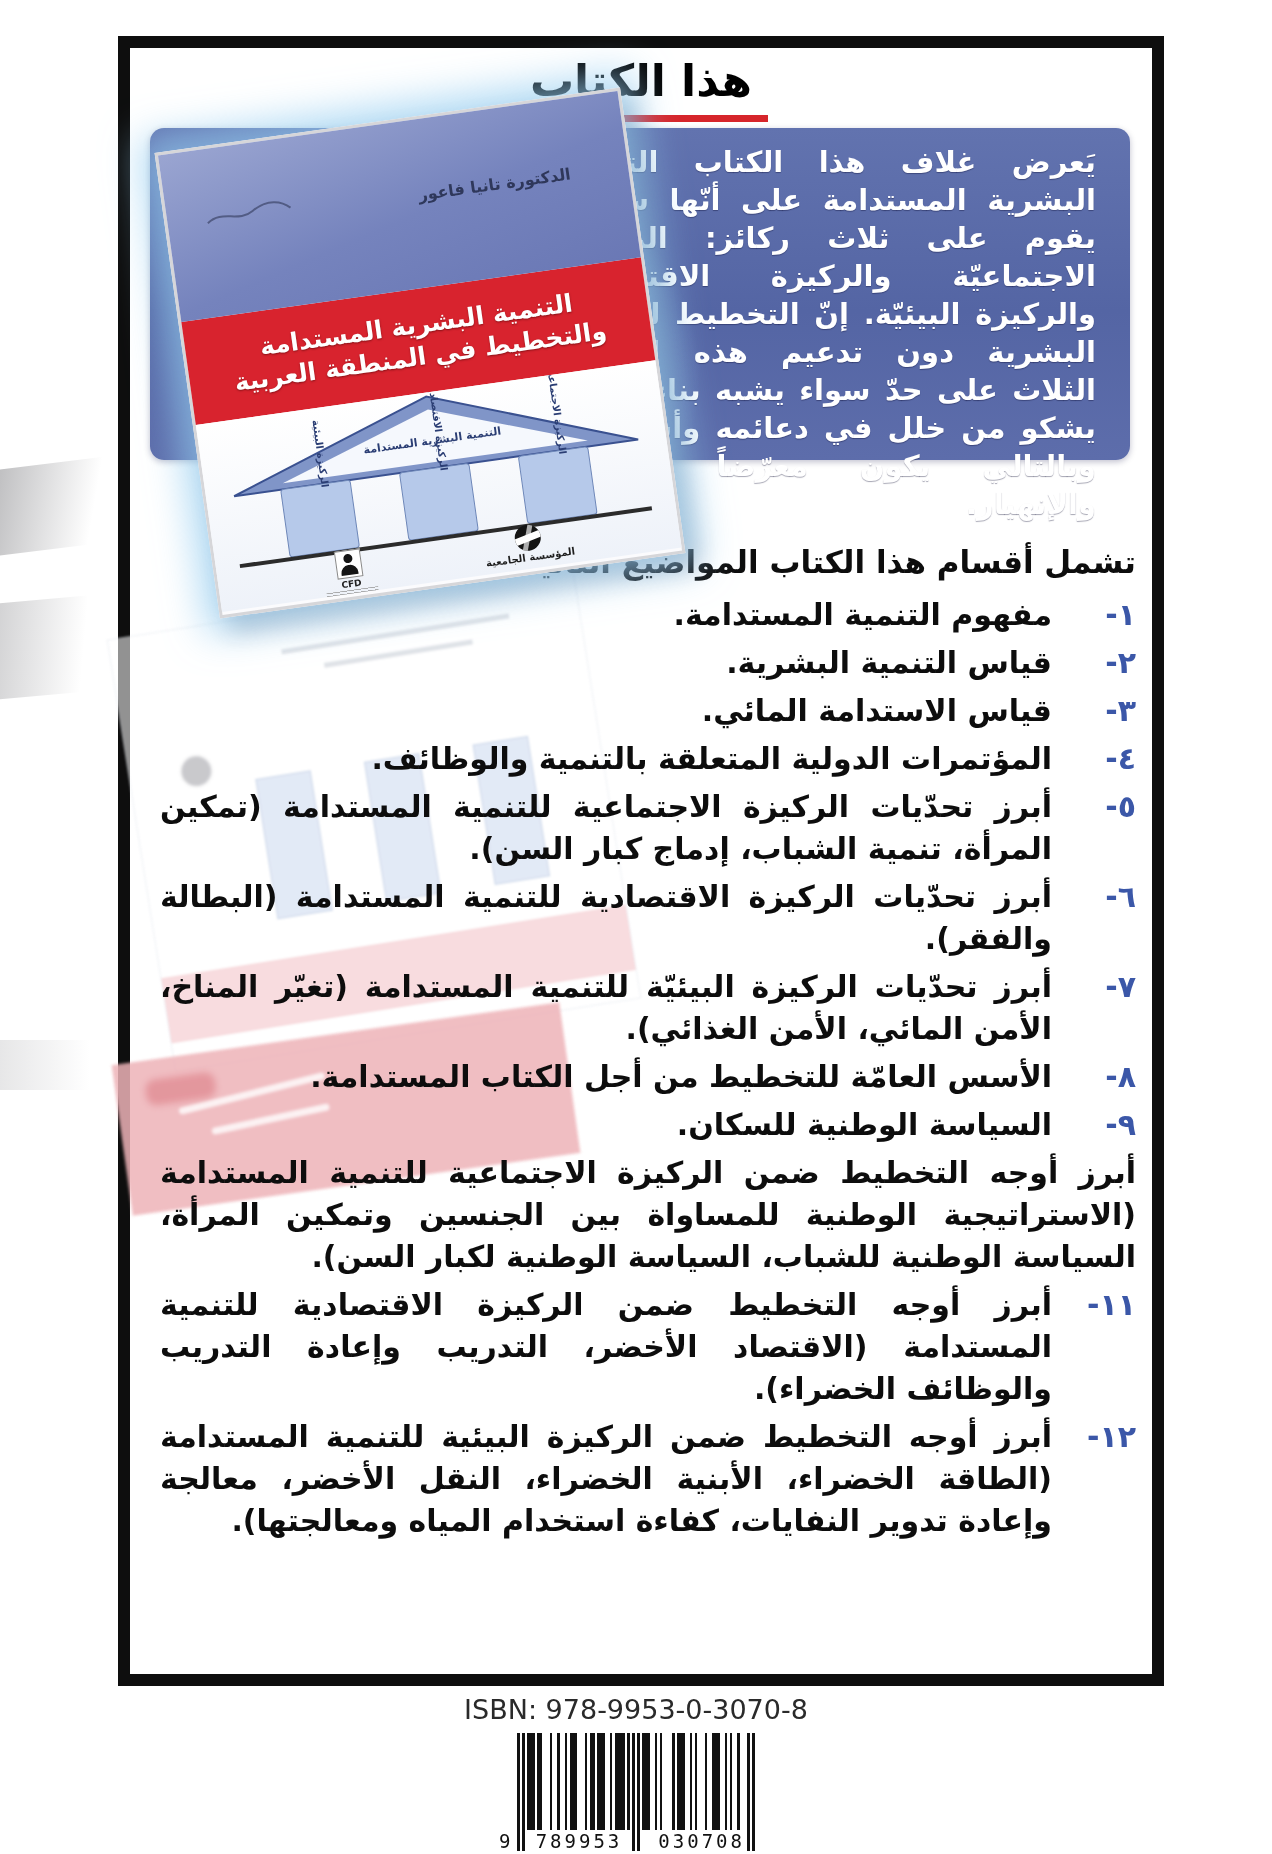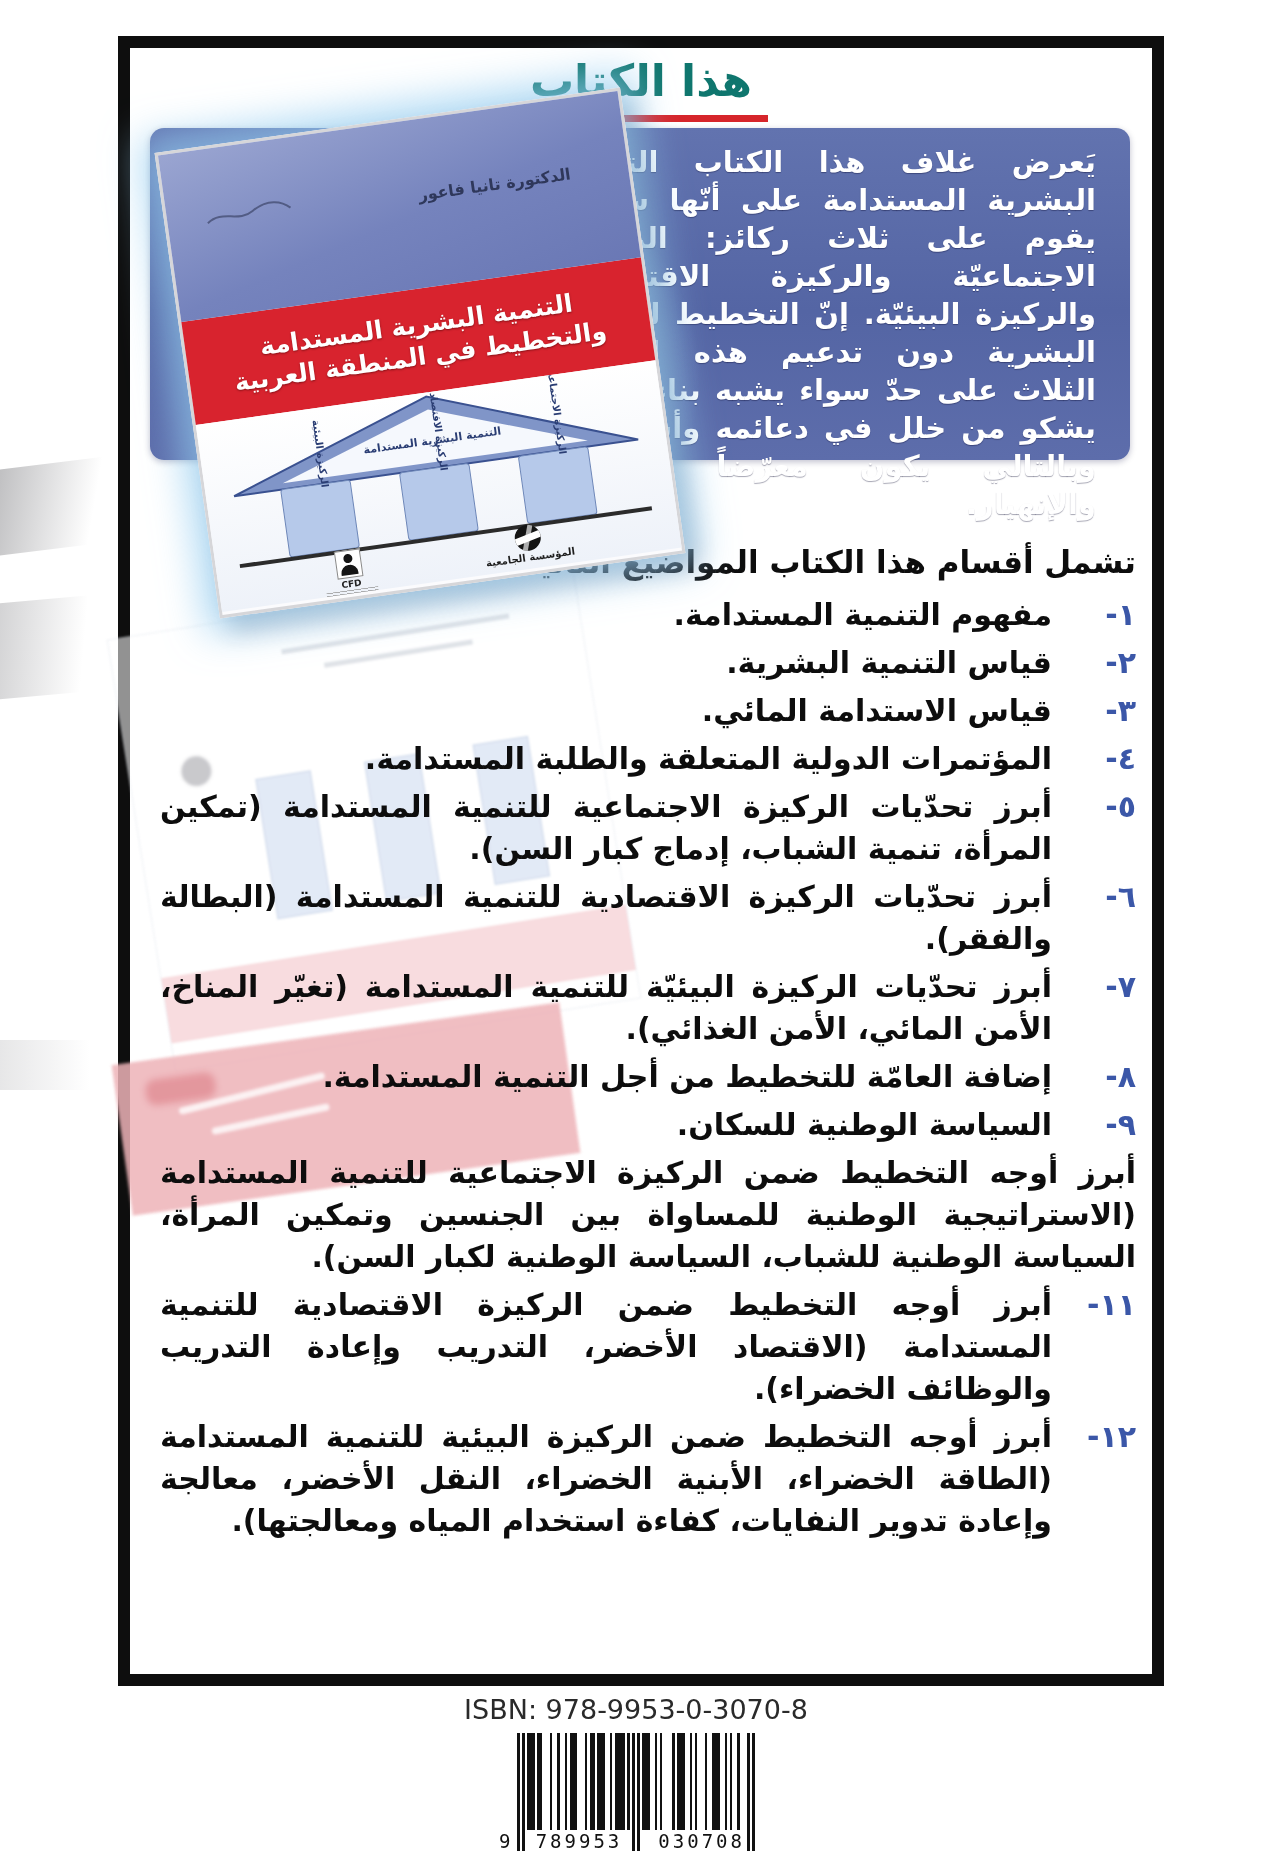--- a/index.html
+++ b/index.html
@@ -22,21 +22,21 @@
   
   .frame{
     position:absolute;left:118px;top:36px;width:1046px;height:1650px;
     box-sizing:border-box;border:12px solid #0e0e0e;background:#fff;
   }
   .frame-inner{position:absolute;inset:0;direction:rtl;}
 
   
   .title-wrap{position:absolute;top:8px;left:0;right:0;text-align:center;z-index:4;}
   .page-title{
-    display:inline-block;color:#0f766e;font-size:44px;font-weight:bold;
+    display:inline-block;color:#000000;font-size:44px;font-weight:bold;
     padding:0 16px 8px;border-bottom:7px solid #d6252b;line-height:1.15;
   }
 
   
   .intro-banner{
     position:absolute;top:80px;left:20px;right:22px;height:332px;z-index:2;
     box-sizing:border-box;border-radius:14px;
     background:linear-gradient(180deg,#6273af 0%,#5465a4 55%,#5d6dab 100%);
     box-shadow:0 2px 6px rgba(0,0,60,.25);
     padding:15px 34px 15px 415px;
@@ -268,37 +268,37 @@
         <div class="topic">
           <span class="num">٢-</span>
           <div class="txt">قياس التنمية البشرية.</div>
         </div>
         <div class="topic">
           <span class="num">٣-</span>
           <div class="txt">قياس الاستدامة المائي.</div>
         </div>
         <div class="topic">
           <span class="num">٤-</span>
-          <div class="txt">المؤتمرات الدولية المتعلقة والطلبة المستدامة.</div>
+          <div class="txt">المؤتمرات الدولية المتعلقة بالتنمية والوظائف.</div>
         </div>
         <div class="topic">
           <span class="num">٥-</span>
           <div class="txt">أبرز تحدّيات الركيزة الاجتماعية للتنمية المستدامة (تمكين المرأة، تنمية الشباب، إدماج كبار السن).</div>
         </div>
         <div class="topic">
           <span class="num">٦-</span>
           <div class="txt">أبرز تحدّيات الركيزة الاقتصادية للتنمية المستدامة (البطالة والفقر).</div>
         </div>
         <div class="topic">
           <span class="num">٧-</span>
           <div class="txt">أبرز تحدّيات الركيزة البيئيّة للتنمية المستدامة (تغيّر المناخ، الأمن المائي، الأمن الغذائي).</div>
         </div>
         <div class="topic">
           <span class="num">٨-</span>
-          <div class="txt">إضافة العامّة للتخطيط من أجل التنمية المستدامة.</div>
+          <div class="txt">الأسس العامّة للتخطيط من أجل الكتاب المستدامة.</div>
         </div>
         <div class="topic">
           <span class="num">٩-</span>
           <div class="txt">السياسة الوطنية للسكان.</div>
         </div>
         <div class="topic">
           <div class="txt">أبرز أوجه التخطيط ضمن الركيزة الاجتماعية للتنمية المستدامة (الاستراتيجية الوطنية للمساواة بين الجنسين وتمكين المرأة، السياسة الوطنية للشباب، السياسة الوطنية لكبار السن).</div>
         </div>
         <div class="topic">
           <span class="num">١١-</span>

